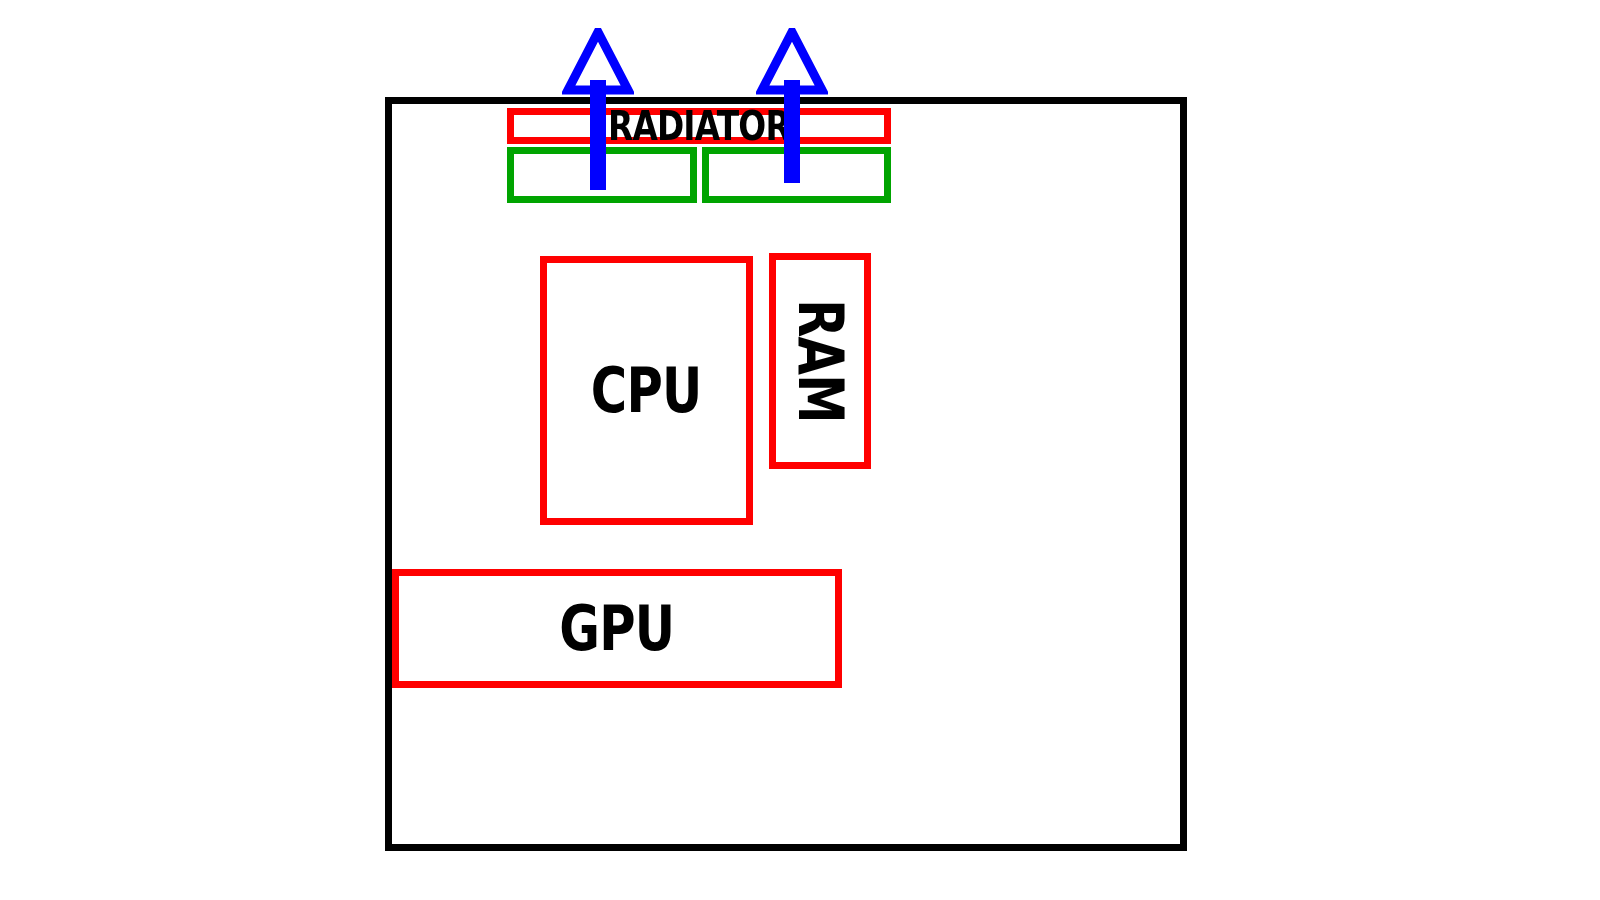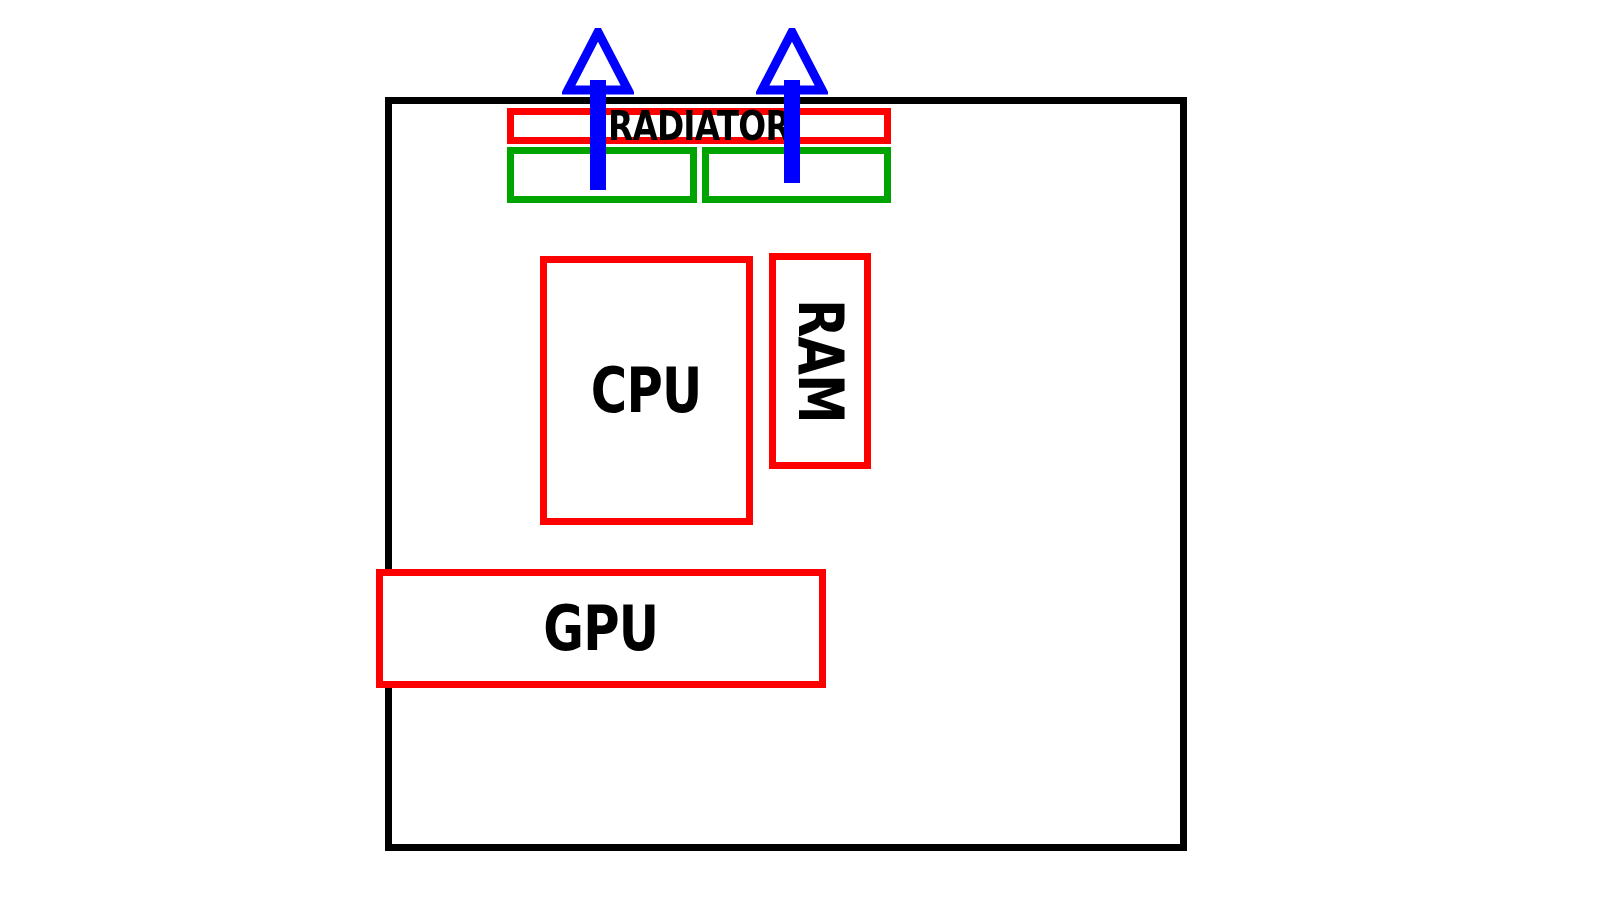--- a/index.html
+++ b/index.html
@@ -40,21 +40,21 @@
   }
   .comp.red   { border: 7px solid #ff0000; }
   .comp.green { border: 7px solid #00a400; }
 
   
   #radiator { left: 507px; top: 108px;  width: 384px; height: 36px;  z-index: 6; }
   #fan-left  { left: 507px; top: 147px; width: 190px; height: 56px;  z-index: 5; }
   #fan-right { left: 702px; top: 147px; width: 189px; height: 56px;  z-index: 5; }
   #cpu  { left: 540px; top: 256px; width: 213px; height: 269px; z-index: 5; }
   #ram  { left: 769px; top: 253px; width: 102px; height: 216px; z-index: 5; }
-  #gpu  { left: 376px; top: 569px; width: 450px; height: 119px; z-index: 7; }
+  #gpu  { left: 392px; top: 569px; width: 450px; height: 119px; z-index: 7; }
 
   
   .label {
     font-family: "DejaVu Sans", "Liberation Sans", sans-serif;
     font-weight: bold;
     color: #000000;
     letter-spacing: -1px;
     line-height: 1;
     white-space: nowrap;
     transform-origin: center center;

